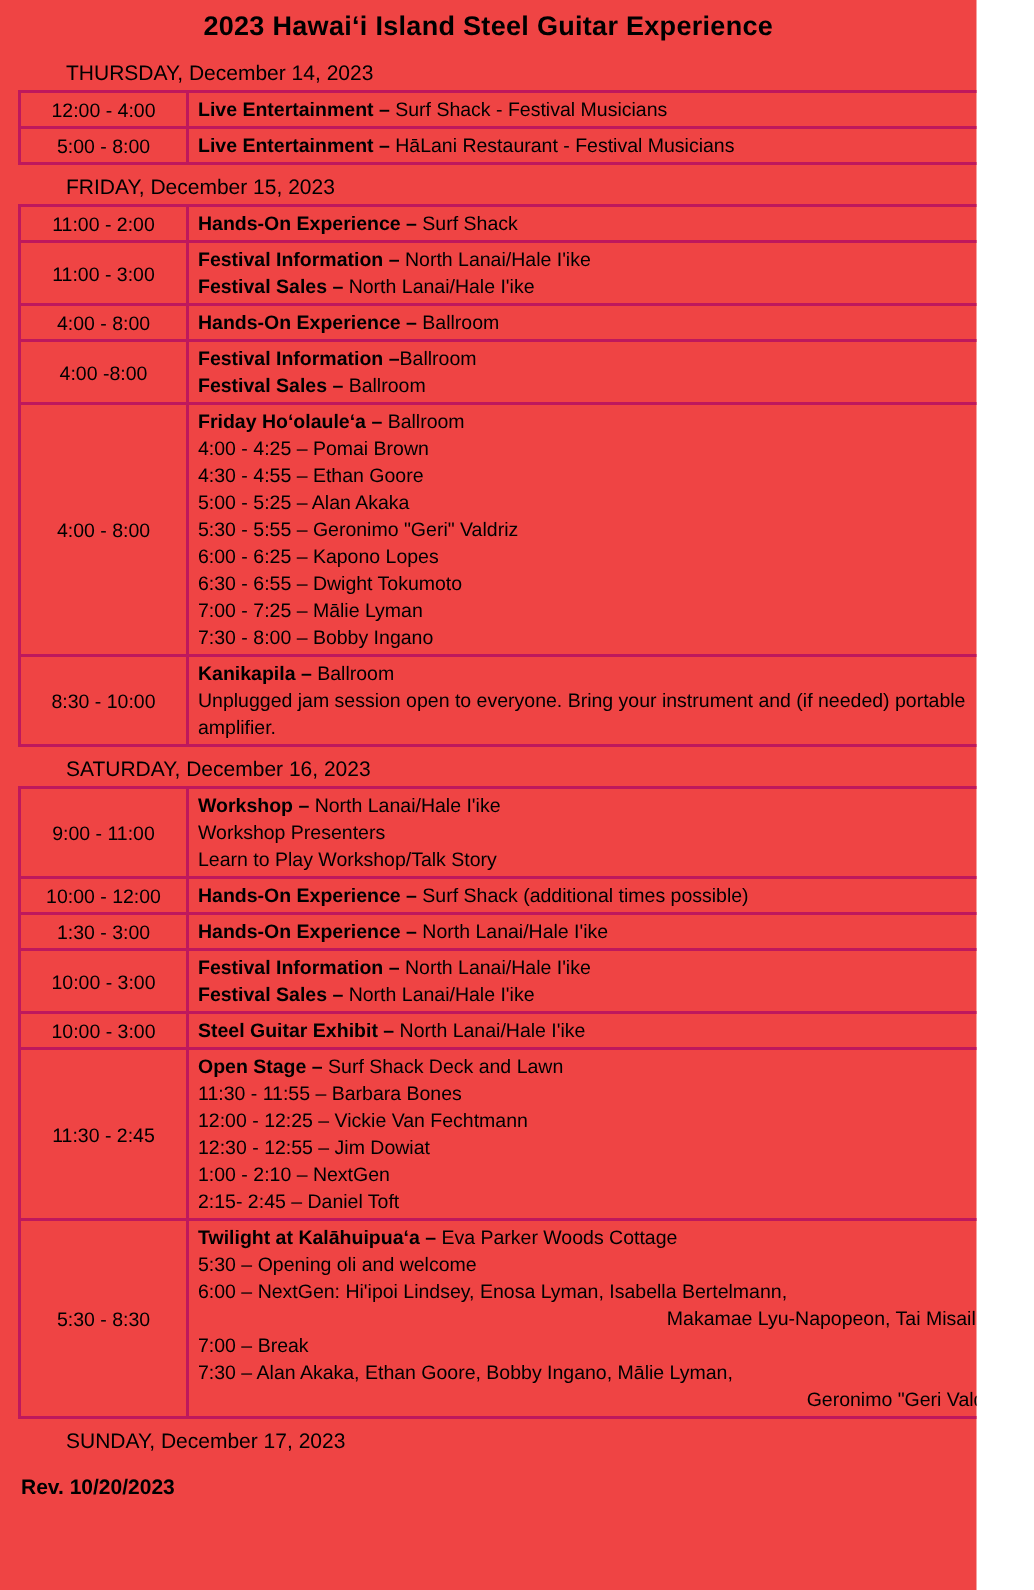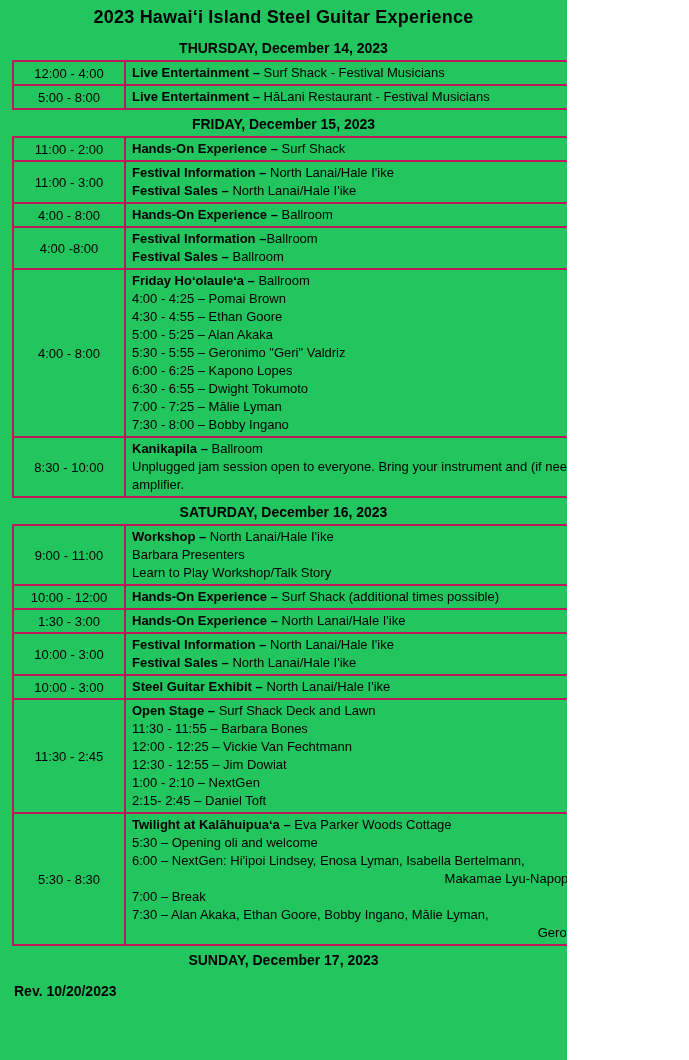--- a/index.html
+++ b/index.html
@@ -3,39 +3,39 @@
 <meta charset="utf-8">
 <style>
   html, body {
     margin: 0;
     padding: 0;
     background: #ffffff;
     color: #000000;
     font-family: "Liberation Sans", sans-serif;
   }
   .page {
-    width: 567px;
+    width: 651px;
     height: 1060px;
     box-sizing: border-box;
     padding-top: 5px;
     overflow: hidden;
-    background: #22c55e;
+    background: #ef4444;
   }
   .title {
     text-align: center;
     font-size: 18px;
     font-weight: bold;
     margin: 2px 0 12px 0;
     letter-spacing: 0.2px;
   }
   .day-header {
-    text-align: center;
     font-size: 14px;
-    font-weight: bold;
+    font-weight: normal;
     margin: 6px 0 4px 0;
+    padding-left: 44px;
   }
   table.day-table {
     border-collapse: collapse;
     margin-left: 12px;
     width: 666px;
     table-layout: fixed;
   }
   table.day-table td {
     border: 2px solid #be185d;
     font-size: 13px;
@@ -135,21 +135,21 @@
           </tr>
         </tbody>
       </table>
       <div class="day-header">SATURDAY, December 16, 2023</div>
       <table class="day-table">
         <tbody>
           <tr>
             <td class="time-cell">9:00 - 11:00</td>
             <td class="event-cell">
               <div class="event-line"><span class="b">Workshop –</span><span> North Lanai/Hale I'ike</span></div>
-              <div class="event-line"><span>Barbara Presenters</span></div>
+              <div class="event-line"><span>Workshop Presenters</span></div>
               <div class="event-line"><span>Learn to Play Workshop/Talk Story</span></div>
             </td>
           </tr>
           <tr>
             <td class="time-cell">10:00 - 12:00</td>
             <td class="event-cell">
               <div class="event-line"><span class="b">Hands-On Experience –</span><span> Surf Shack (additional times possible)</span></div>
             </td>
           </tr>
           <tr>

